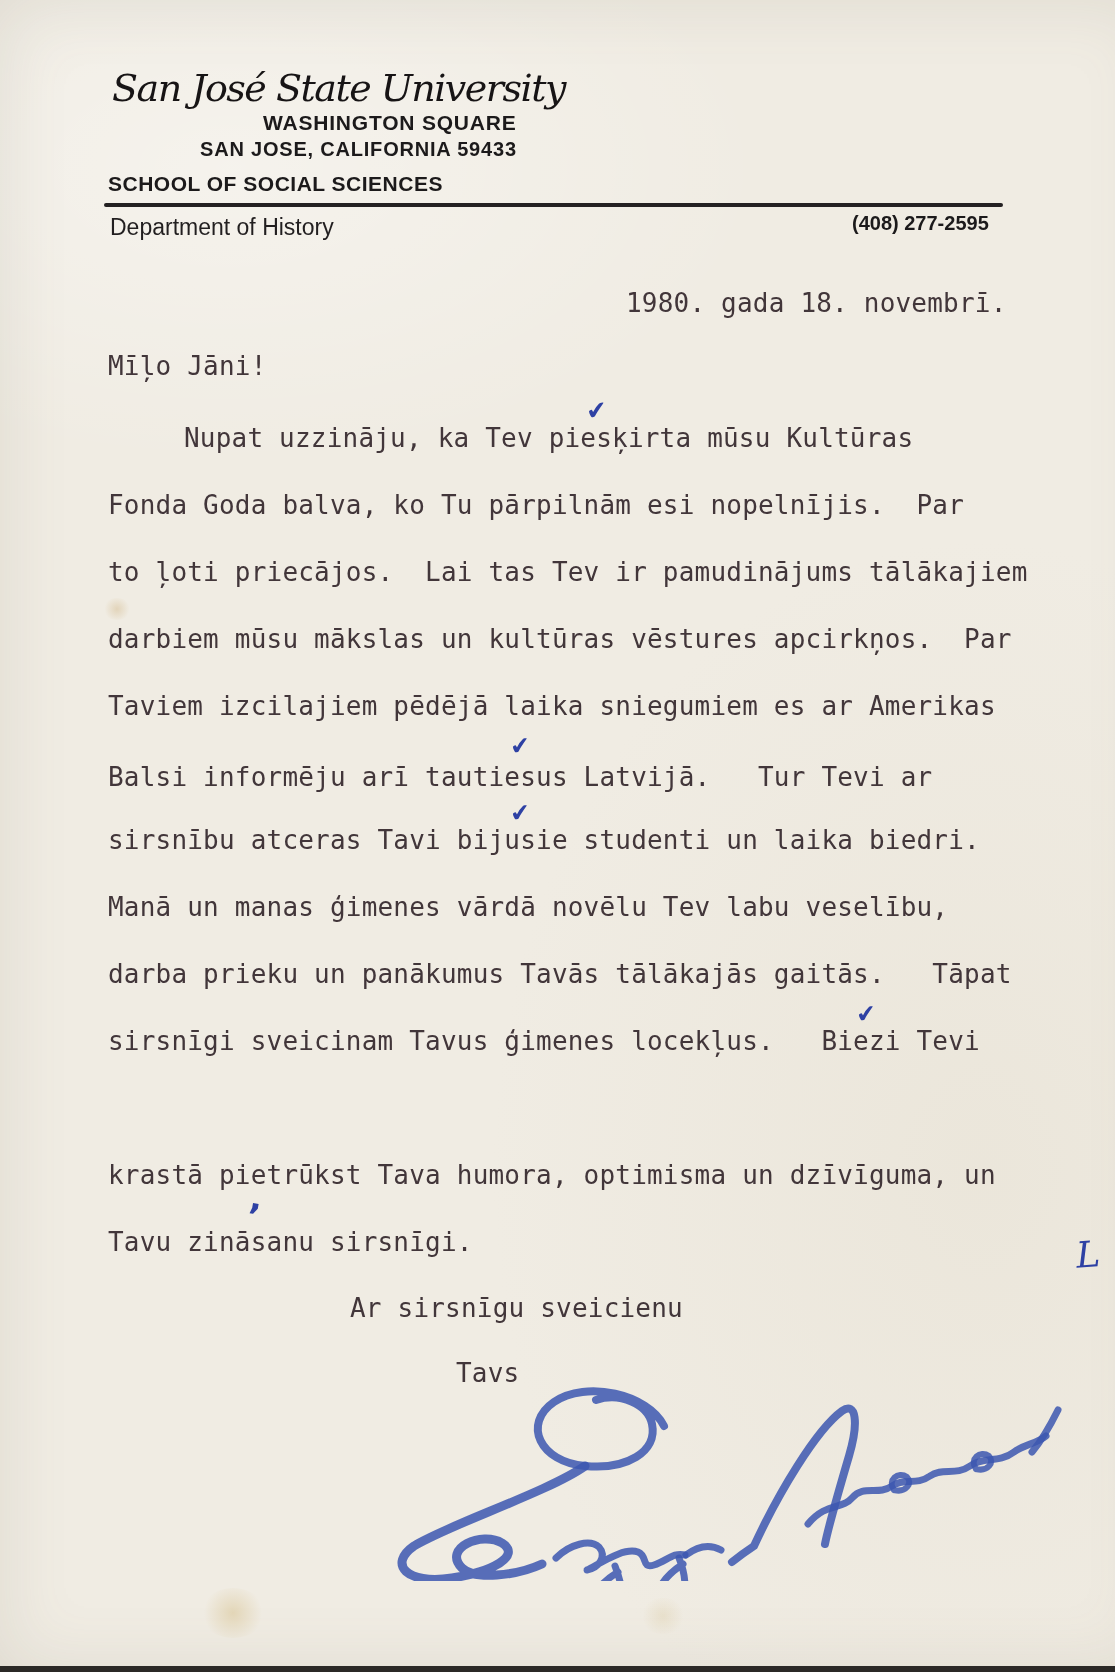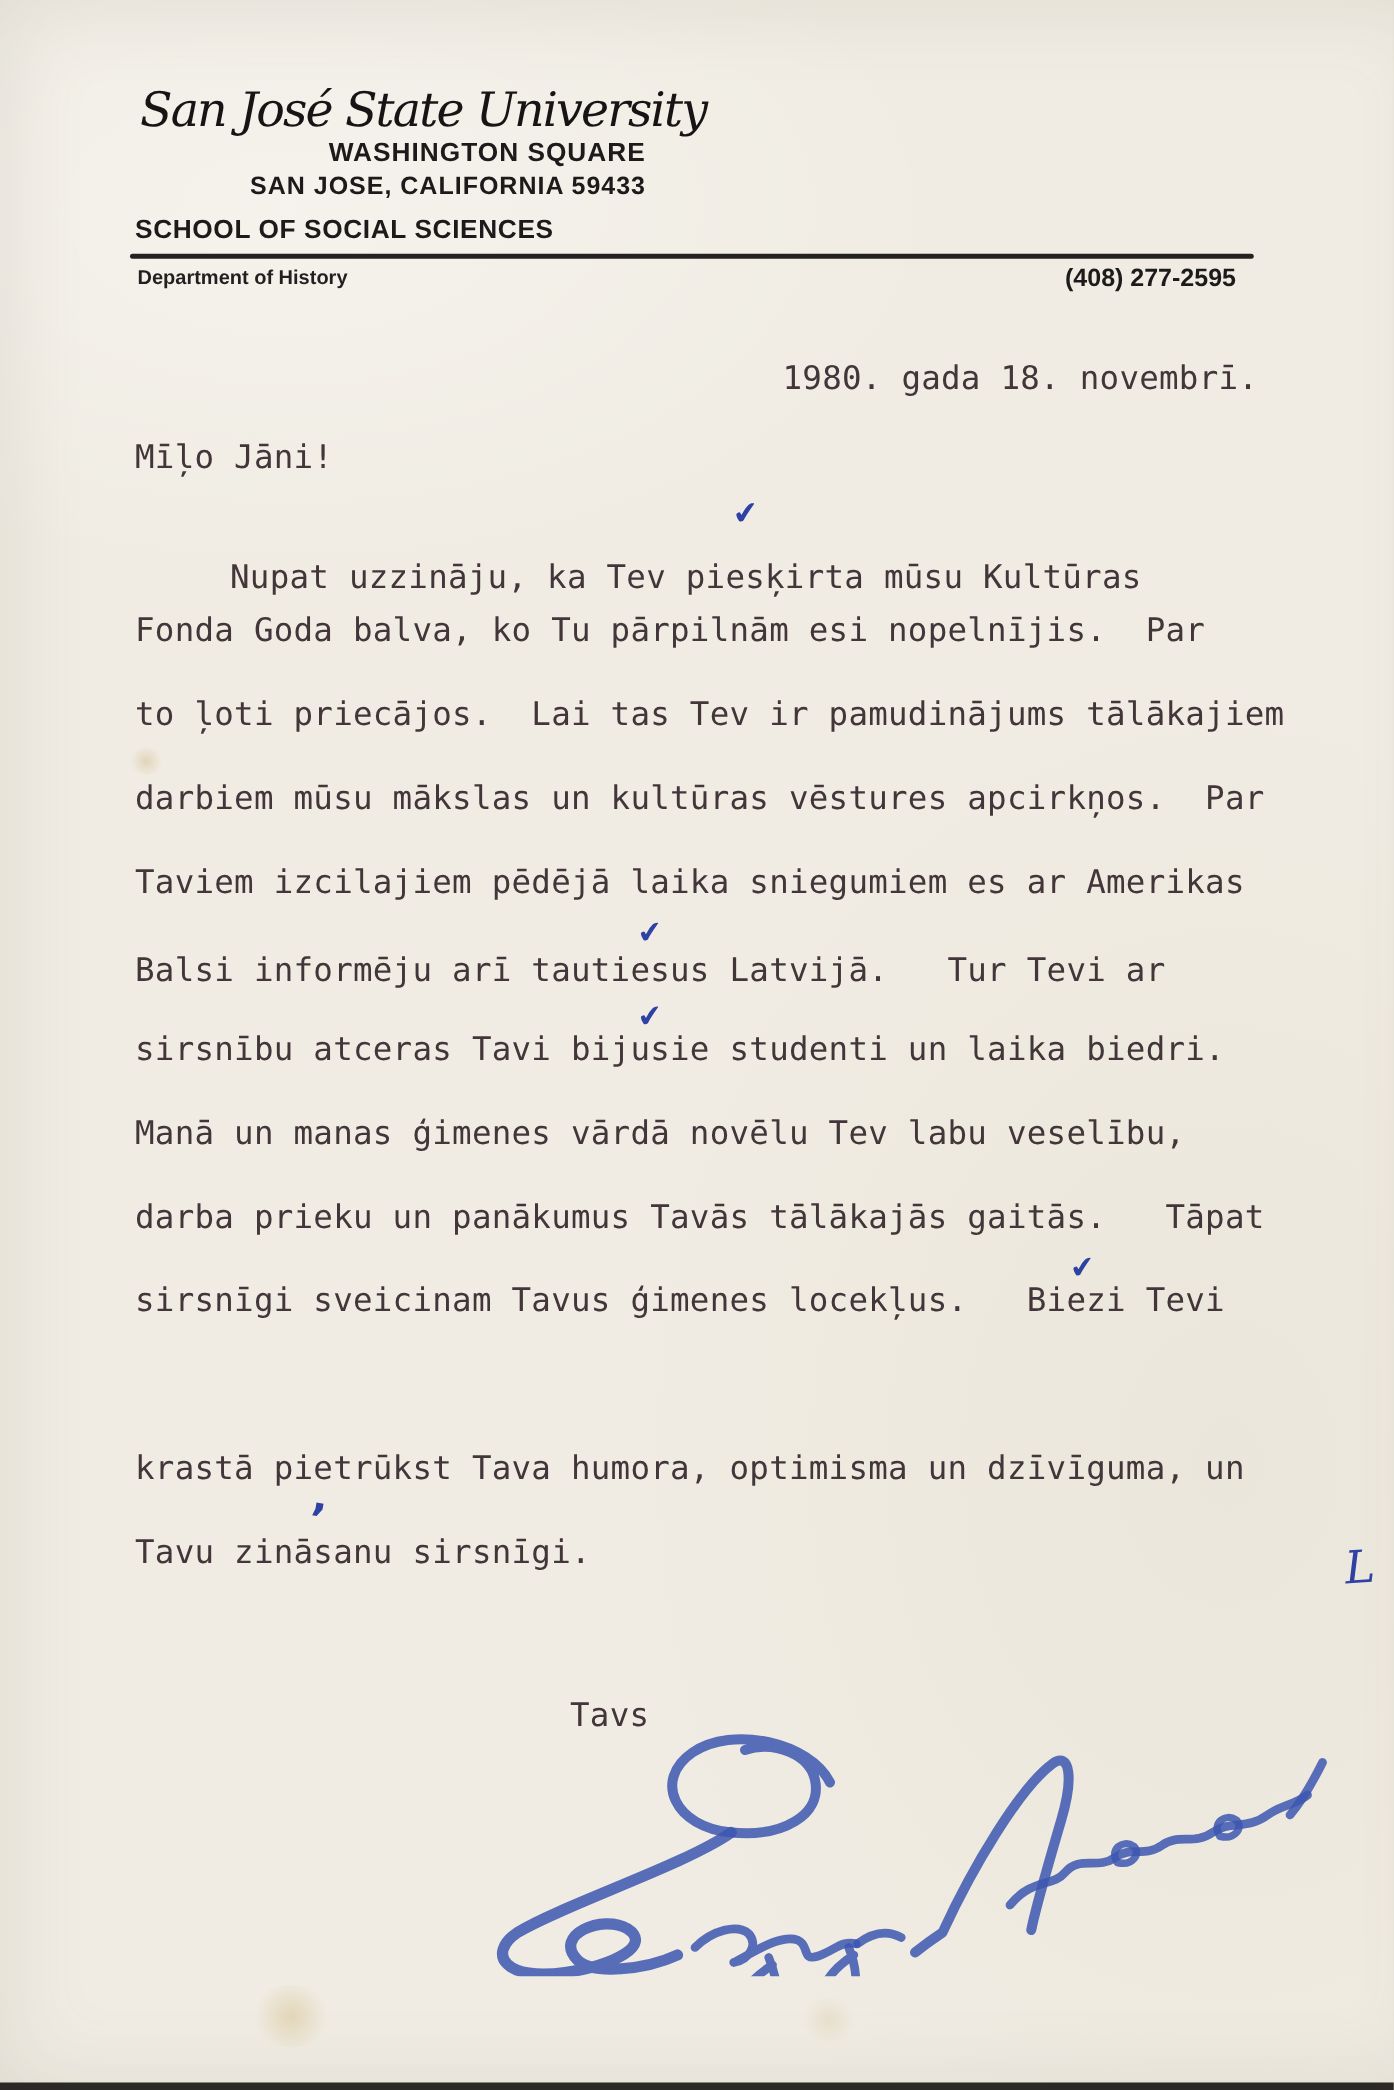--- a/index.html
+++ b/index.html
@@ -20,32 +20,32 @@
   .logotype{
     position:absolute;left:112px;top:66px;
     font-family:"DejaVu Serif", serif;
     font-style:italic;font-size:38px;letter-spacing:-1.5px;
     color:#171415;white-space:pre;
   }
   .addr1{position:absolute;left:263px;top:111px;font-size:21px;font-weight:bold;letter-spacing:0.8px;color:#1c1a1b;}
   .addr2{position:absolute;left:200px;top:138px;font-size:20px;font-weight:bold;letter-spacing:0.8px;color:#1c1a1b;}
   .school{position:absolute;left:108px;top:172px;font-size:21px;font-weight:bold;letter-spacing:0.5px;color:#1c1a1b;}
   .rule{position:absolute;left:104px;top:203px;width:899px;height:4px;background:#242122;border-radius:2px;}
-  .dept{position:absolute;left:110px;top:214px;font-size:16px;font-weight:bold;color:#221f20;}
+  .dept{position:absolute;left:110px;top:214px;font-size:23px;font-weight:normal;color:#221f20;}
   .phone{position:absolute;left:852px;top:212px;font-size:20px;font-weight:bold;color:#1c1a1b;}
   
   .tw{
     position:absolute;left:108px;
     font-family:"DejaVu Sans Mono", monospace;
     font-size:26px;line-height:1;letter-spacing:0.2px;
     color:#42363a;white-space:pre;
   }
   .date{left:626px;top:290px;}
   .salutation{top:353px;}
-  .bl0{top:425px;left:184px;margin-top:24px;}
+  .bl0{top:425px;left:184px;}
   .bl1{top:492px;} .bl2{top:559px;} .bl3{top:626px;} .bl4{top:693px;}
   .bl5{top:764px;} .bl6{top:827px;} .bl7{top:894px;} .bl8{top:961px;}
   .bl9{top:1028px;} .bl10{top:1095px;} .bl11{top:1162px;} .bl12{top:1229px;}
   .closing{left:350px;top:1295px;}
   .signoff{left:456px;top:1360px;}
   
   .mark{
     position:absolute;
     font-family:"DejaVu Sans", sans-serif;
     font-weight:bold;color:#2e41a4;
@@ -87,20 +87,21 @@
   <div class="tw bl2">to ļoti priecājos.  Lai tas Tev ir pamudinājums tālākajiem</div>
   <div class="tw bl3">darbiem mūsu mākslas un kultūras vēstures apcirkņos.  Par</div>
   <div class="tw bl4">Taviem izcilajiem pēdējā laika sniegumiem es ar Amerikas</div>
   <div class="tw bl5">Balsi informēju arī tautiesus Latvijā.   Tur Tevi ar</div>
   <div class="tw bl6">sirsnību atceras Tavi bijusie studenti un laika biedri.</div>
   <div class="tw bl7">Manā un manas ģimenes vārdā novēlu Tev labu veselību,</div>
   <div class="tw bl8">darba prieku un panākumus Tavās tālākajās gaitās.   Tāpat</div>
   <div class="tw bl9">sirsnīgi sveicinam Tavus ģimenes locekļus.   Biezi Tevi</div>
   <div class="tw bl11">krastā pietrūkst Tava humora, optimisma un dzīvīguma, un</div>
   <div class="tw bl12">Tavu zināsanu sirsnīgi.</div>
+  <div class="tw closing">Ar sirsnīgu sveicienu</div>
   <div class="tw signoff">Tavs</div>
 
   <span class="mark m1">✔</span>
   <span class="mark m2">✔</span>
   <span class="mark m3">✔</span>
   <span class="mark m4">✔</span>
   <span class="mark m5">’</span>
   <span class="mark mL">L</span>
 
   <svg class="sig" viewBox="0 0 700 215" xmlns="http://www.w3.org/2000/svg">

